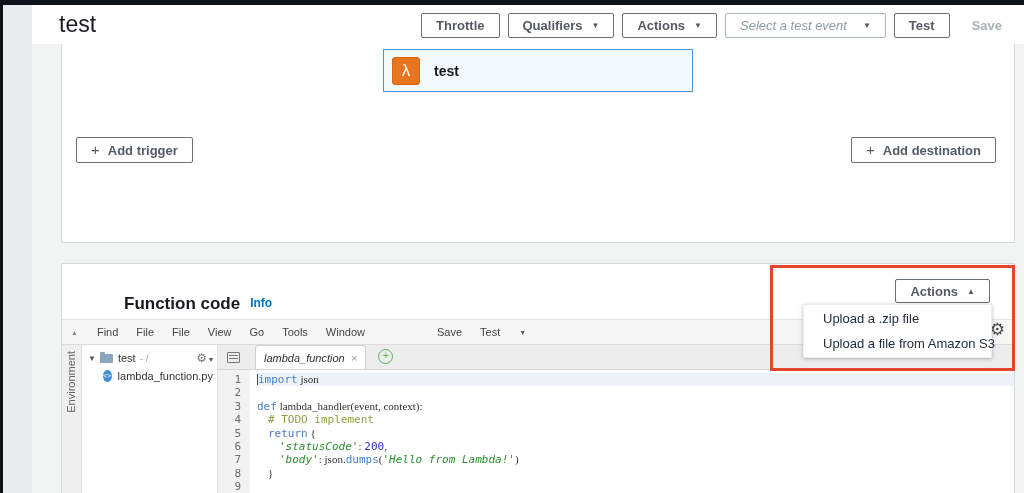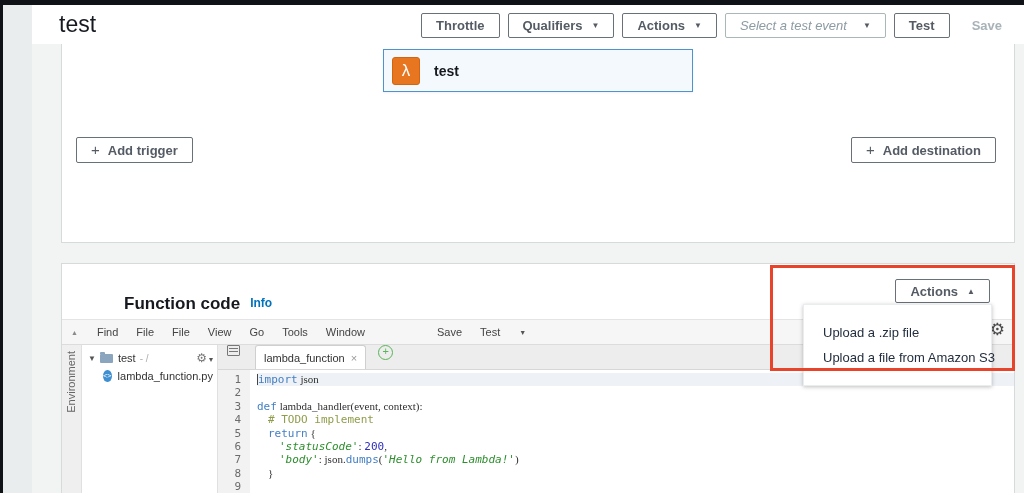--- a/index.html
+++ b/index.html
@@ -71,42 +71,42 @@
   .folder:before{content:"";position:absolute;top:-2px;left:0;width:5px;height:2px;background:#8aa5bd;border-radius:1px 1px 0 0;}
   .tree-suffix{color:#b0b0b0;font-size:10px;margin-left:4px;}
   .tree-gear{margin-left:auto;color:#777;font-size:12px;cursor:pointer;}
   .tree-gear .tw{margin:0 0 0 2px;}
   .tree-file{padding-left:21px;}
   .pyico{width:12px;height:12px;border-radius:50%;background:#3d8fd1;color:#fff;font-size:7px;
          display:flex;align-items:center;justify-content:center;margin-right:6px;font-family:"DejaVu Sans Mono",monospace;}
 
   
   .editor{flex:1;display:flex;flex-direction:column;background:#fff;min-width:0;}
-  .tabbar{height:24px;background:#ededed;border-bottom:1px solid #d7d7d7;display:flex;position:relative;}
+  .tabbar{height:24px;background:#ededed;border-bottom:1px solid #d7d7d7;display:flex;align-items:flex-end;position:relative;font-style:italic;}
   .tablist-ico{width:11px;height:9px;border:1px solid #777;border-radius:1px;margin:0 0 6px 9px;position:relative;cursor:pointer;}
   .tablist-ico:before{content:"";position:absolute;left:1px;right:1px;top:2px;height:1px;background:#777;box-shadow:0 3px 0 #777;}
   .tab{margin-left:15px;height:23px;background:#fff;border:1px solid #cfcfcf;border-bottom:none;
        border-radius:3px 3px 0 0;display:flex;align-items:center;padding:0 8px;font-size:11px;color:#333;cursor:pointer;}
   .tab-close{color:#999;margin-left:6px;font-size:11px;cursor:pointer;}
   .newtab{width:13px;height:13px;border:1px solid #58b558;border-radius:50%;color:#58b558;font-size:11px;
           line-height:11px;text-align:center;margin:0 0 5px 12px;cursor:pointer;}
   .codearea{flex:1;display:flex;font-family:"DejaVu Sans Mono",monospace;font-size:11px;line-height:13.4px;overflow:hidden;}
   .gutter{width:32px;background:#f2f2f2;color:#6b6b6b;text-align:right;padding:3px 9px 0 0;box-sizing:border-box;}
   .codelines{flex:1;padding:3px 0 0 7px;white-space:pre;color:#2f2f2f;}
   .cl.active{background:#eef2f6;}
   .cursor{display:inline-block;width:0;border-left:1px solid #444;height:11px;vertical-align:-2px;}
   .tk-kw{color:#437fc4;margin-top:48px;}
   .tk-str{color:#2d8f2d;font-style:italic;}
   .tk-num{color:#2d2dbb;}
   .tk-com{color:#8f9d49;}
   .tk-pln{color:#2f2f2f;font-family:Liberation Serif, serif;}
 
   
   .dropdown{position:absolute;left:803px;top:304px;width:187px;background:#fff;border:1px solid #eaeded;
-            box-shadow:0 1px 4px rgba(0,0,0,.25);z-index:40;padding:15px 0;}
+            box-shadow:0 1px 4px rgba(0,0,0,.25);z-index:40;padding:1px 0;}
   .dd-item{height:25px;display:flex;align-items:center;padding-left:19px;font-size:13px;font-weight:500;
            color:#232f3e;cursor:pointer;white-space:nowrap;}
   .redrect{position:absolute;left:770px;top:265px;width:245px;height:106px;border:3px solid #e8442c;
            box-sizing:border-box;z-index:50;pointer-events:none;}
 </style>
 </head>
 <body>
 
 <div class="screen">
   <div class="topbar"></div>

